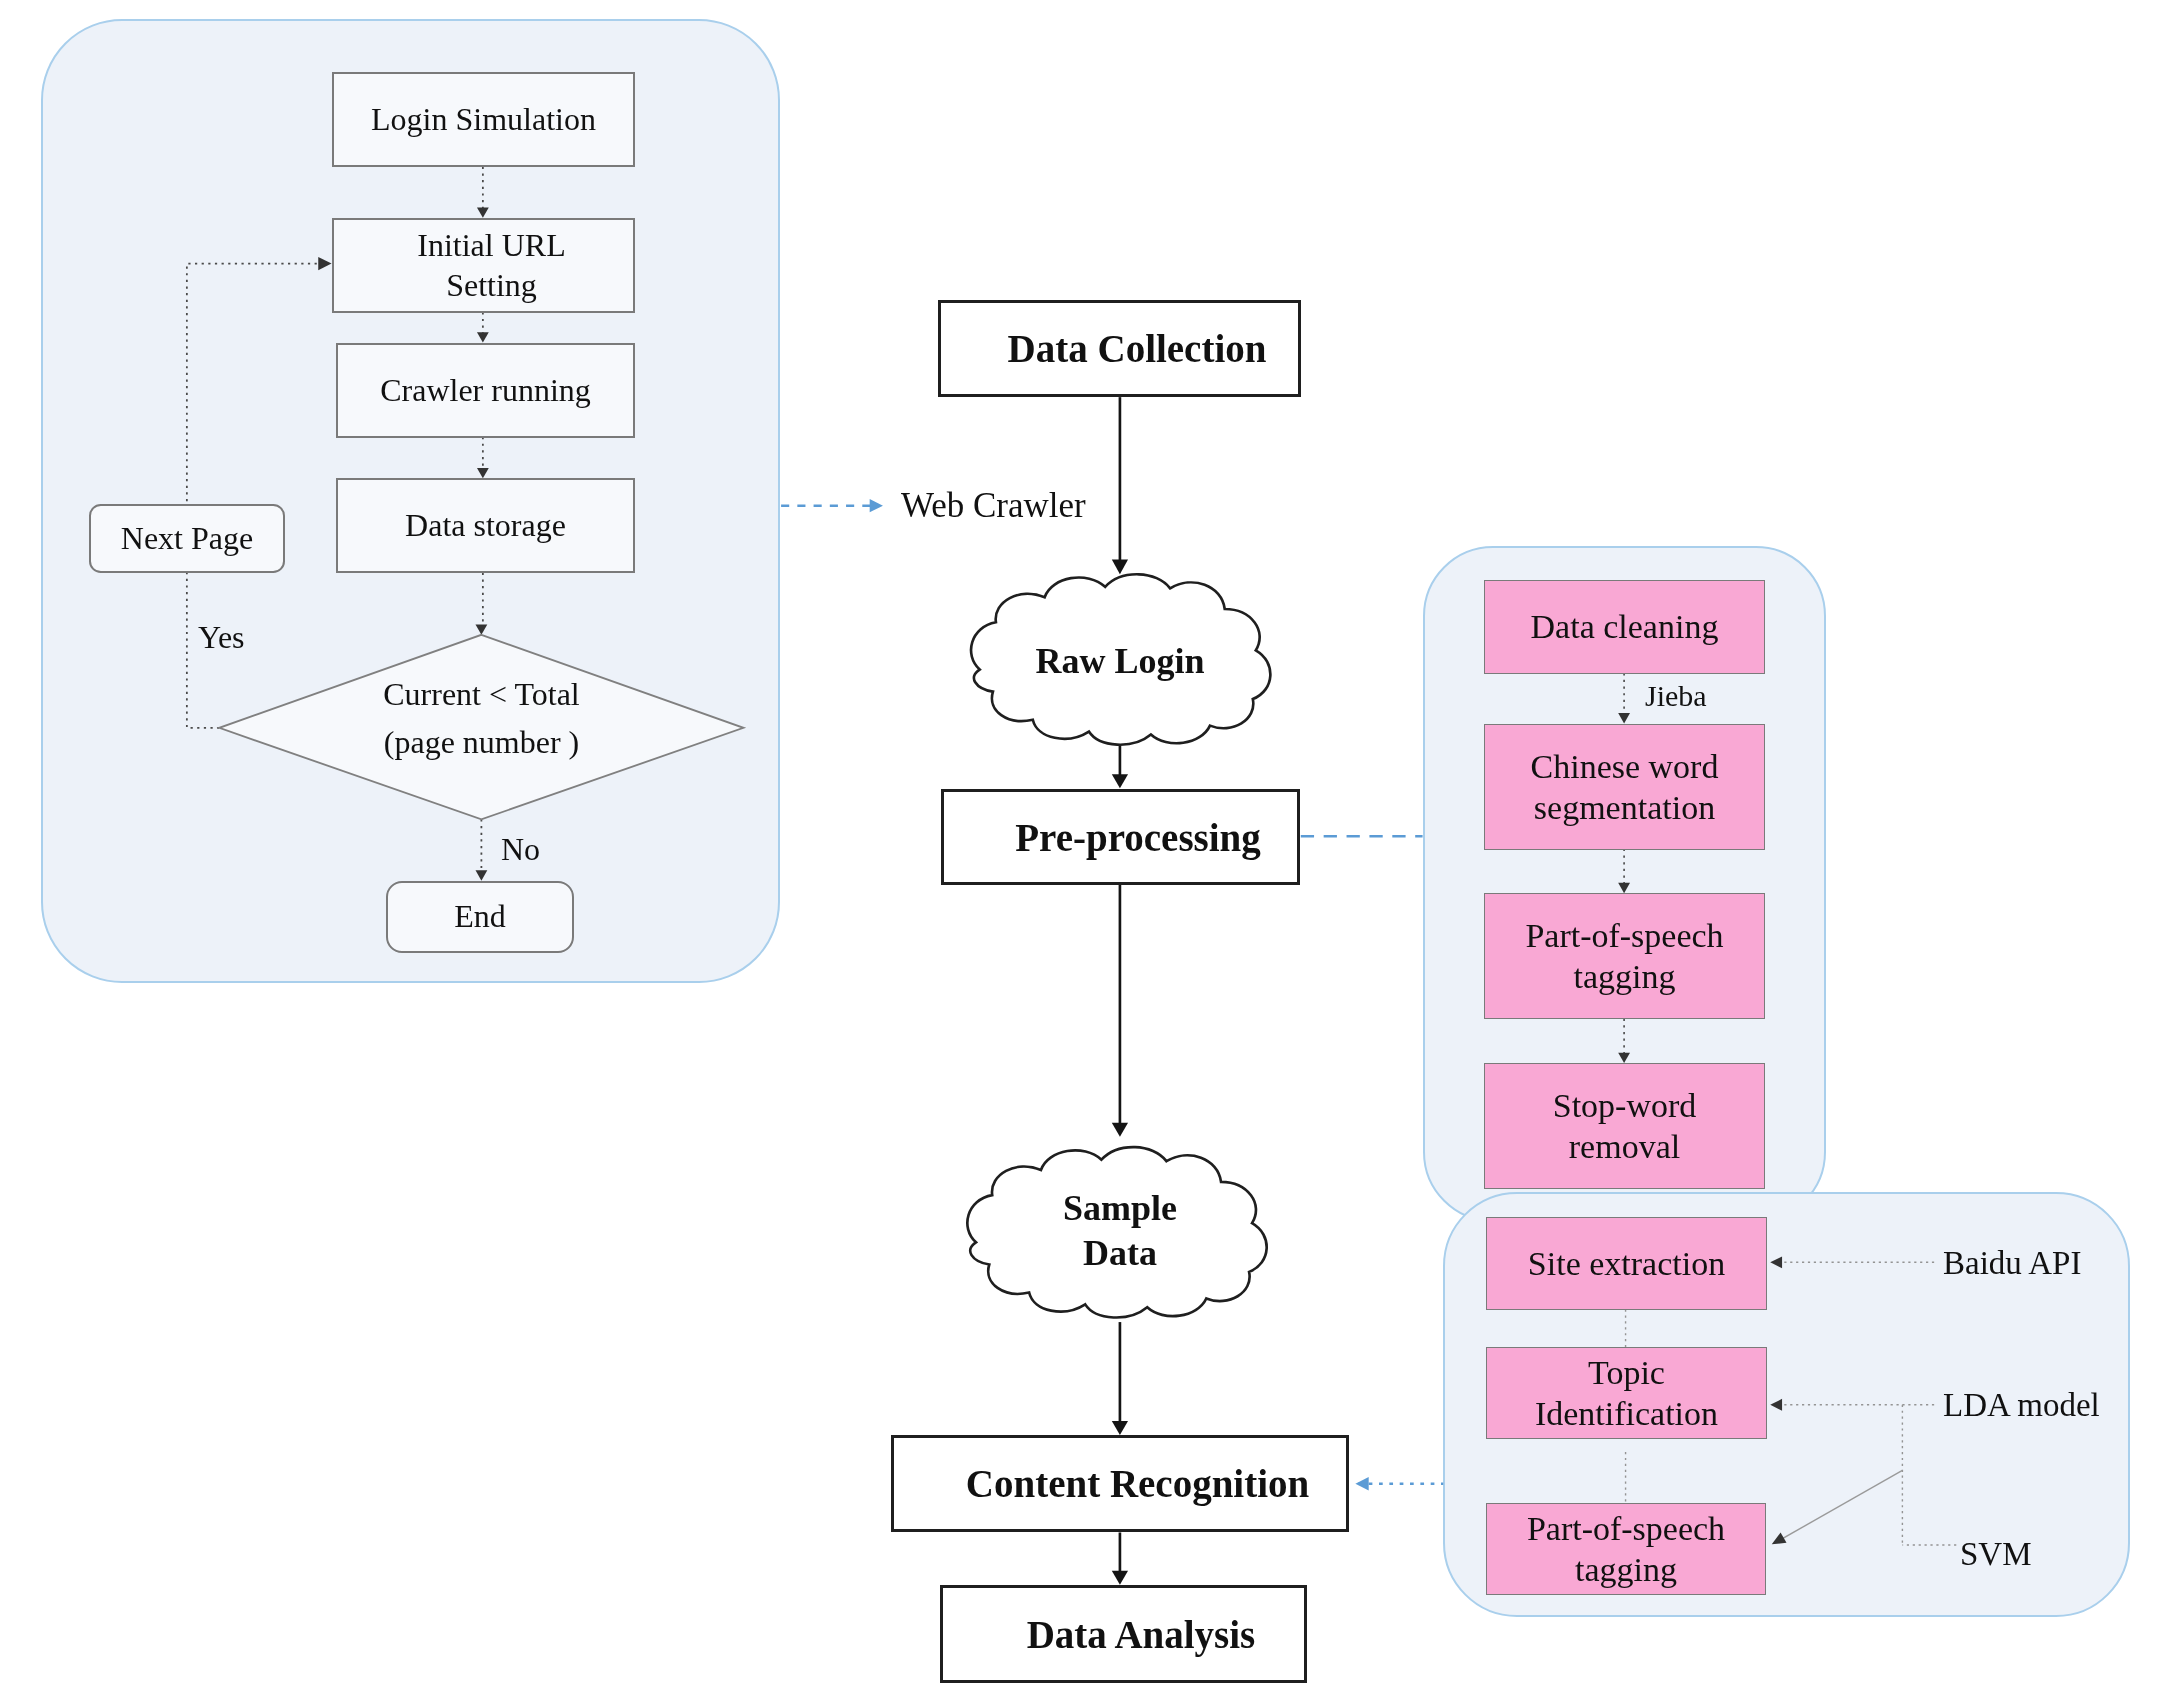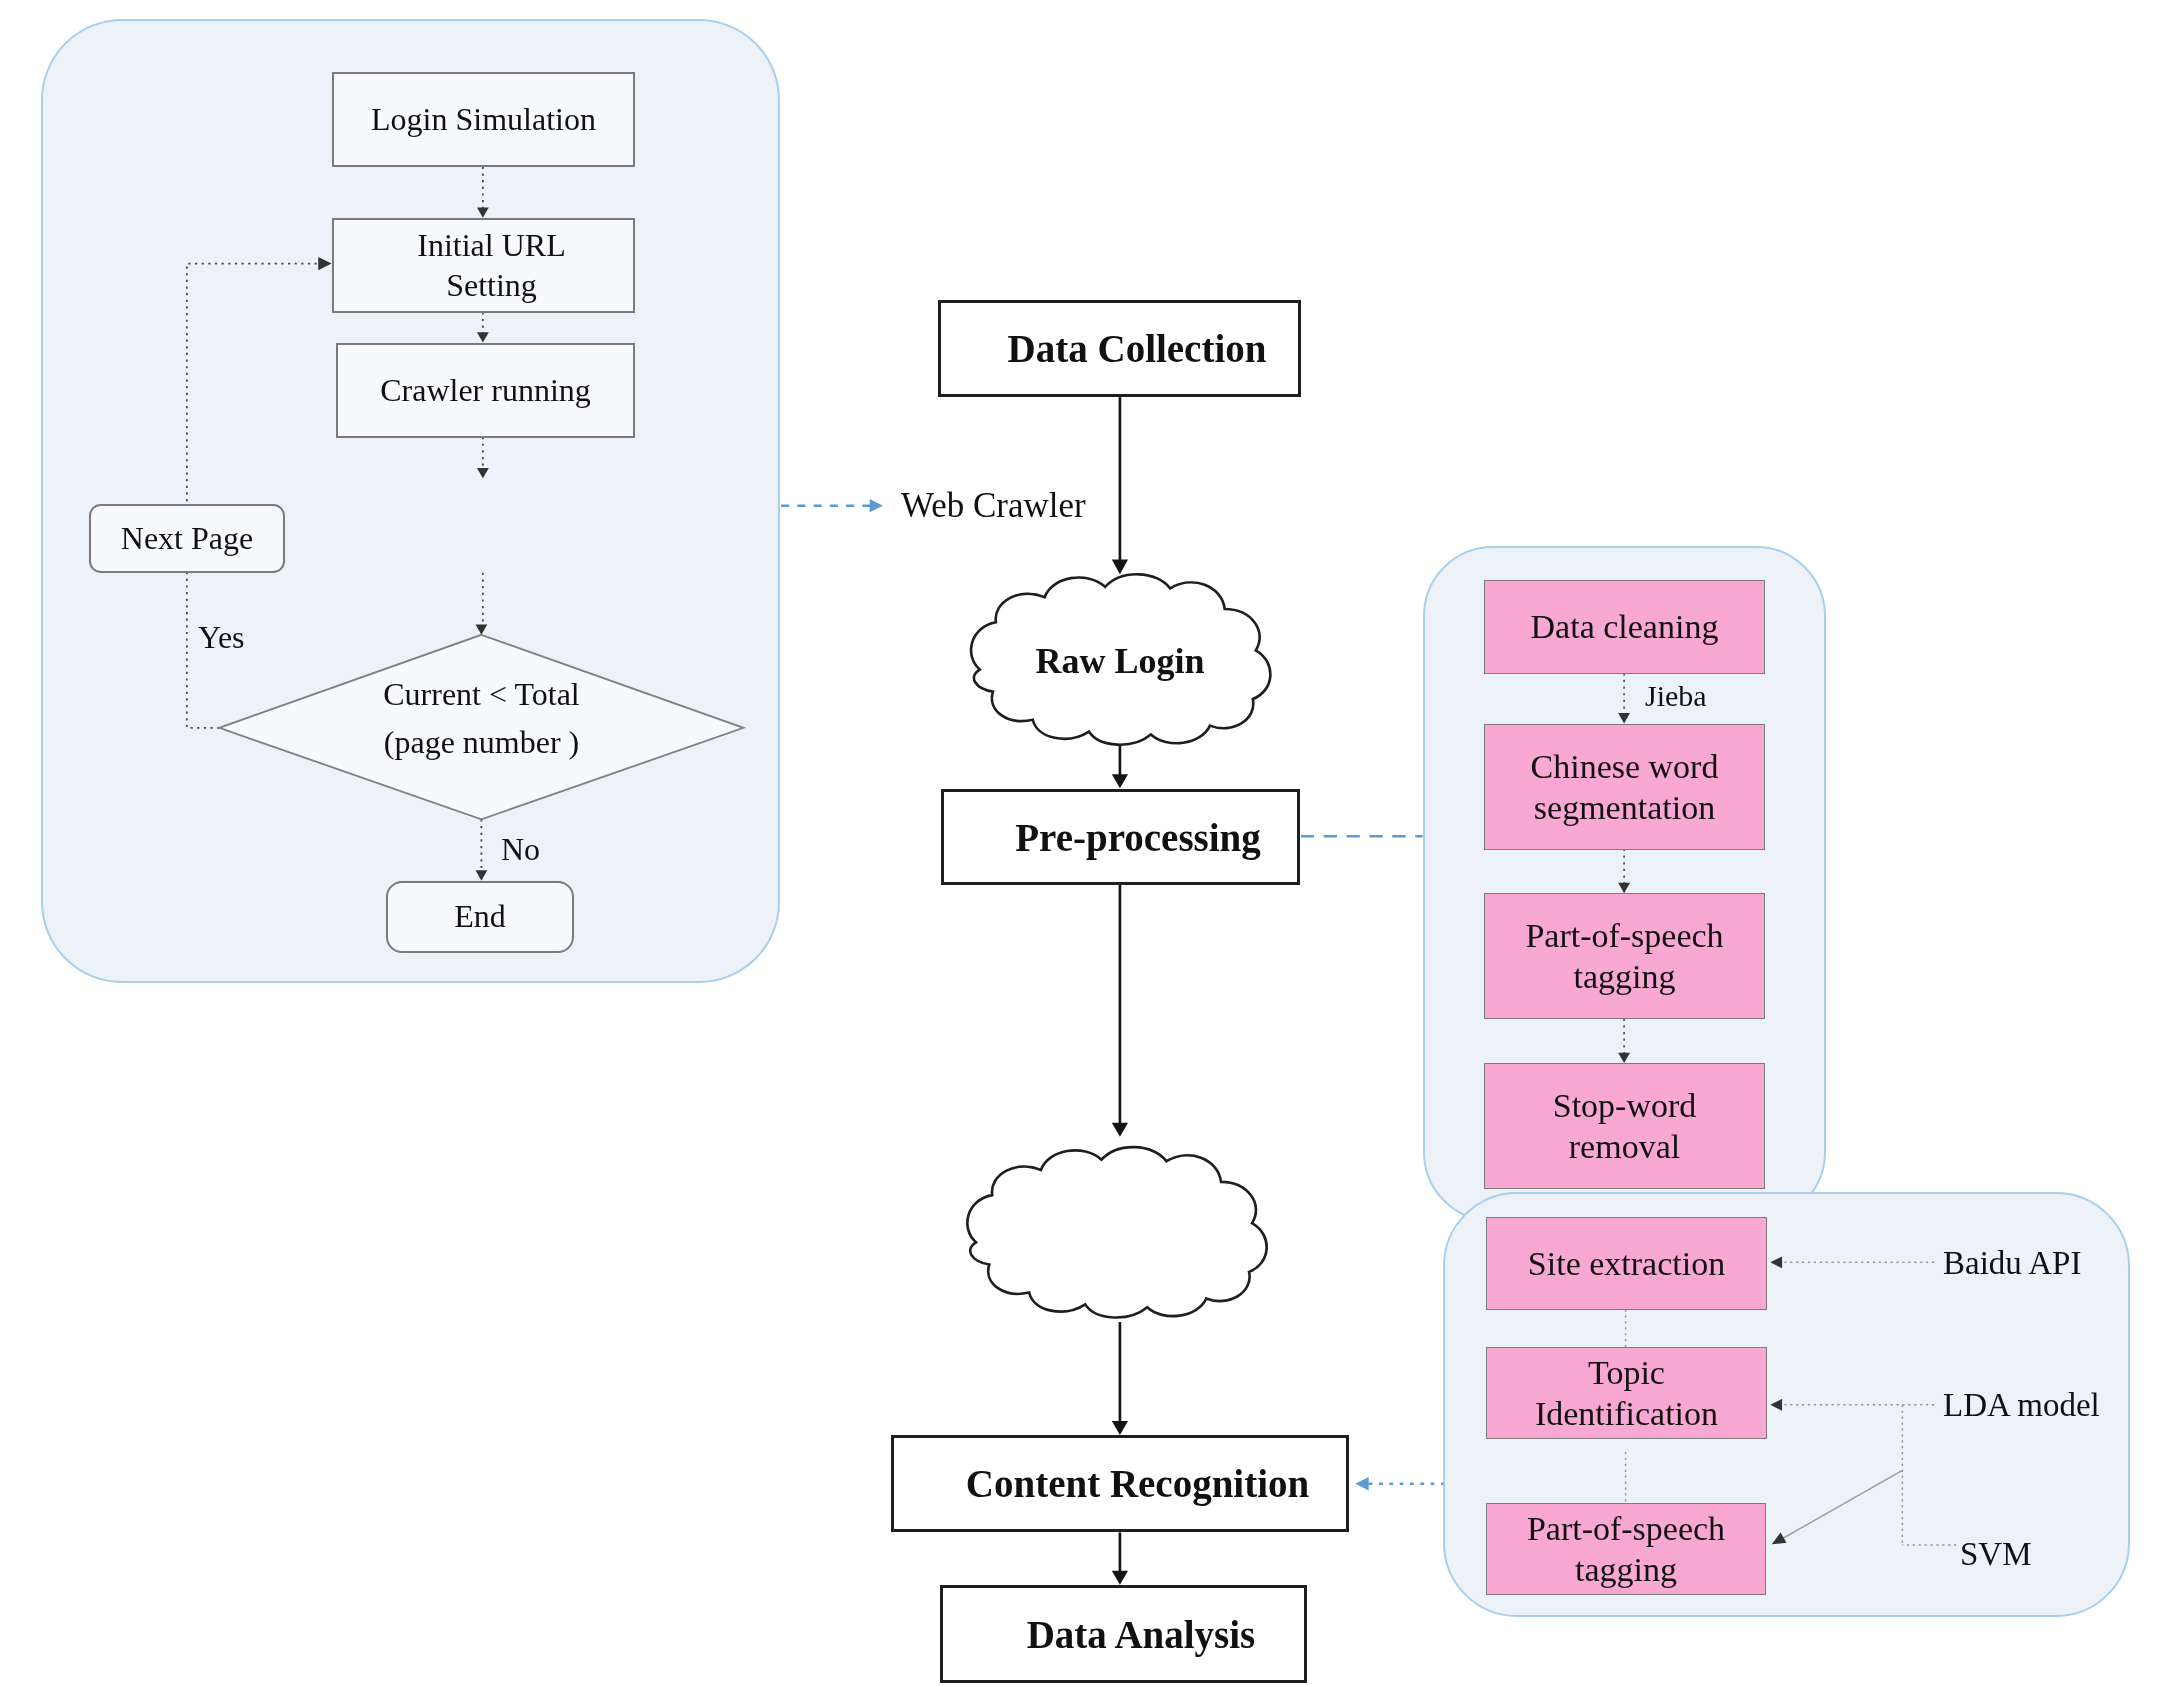--- a/index.html
+++ b/index.html
@@ -121,32 +121,35 @@
       <polygon points="2414,1702 2414,1718 2398,1710"></polygon>
       <polygon points="2414,1895 2414,1911 2398,1903"></polygon>
       <polygon points="2412,2076 2420,2090 2400,2092"></polygon>
     </g>
   </svg>
 
   <div class="node" style="left:332px;top:72px;width:303px;height:95px;">Login Simulation</div>
   <div class="node" style="left:332px;top:218px;width:303px;height:95px;padding-left:16px;">Initial URL
 Setting</div>
   <div class="node" style="left:336px;top:343px;width:299px;height:95px;">Crawler running</div>
+  <div class="node" style="left:336px;top:478px;width:299px;height:95px;">Data storage</div>
   <div class="node rounded" style="left:89px;top:504px;width:196px;height:69px;">Next Page</div>
   <div class="node rounded-lg" style="left:386px;top:881px;width:188px;height:72px;">End</div>
 
   <div class="diamond-label" style="left:297px;top:670px;width:369px;">Current &lt; Total
 (page number )</div>
   <div class="label" style="left:198px;top:619px;">Yes</div>
   <div class="label" style="left:501px;top:831px;">No</div>
 
   <div class="bnode" style="left:938px;top:300px;width:363px;height:97px;">Data Collection</div>
   <div class="label" style="left:901px;top:486px;font-size:35px;">Web Crawler</div>
   <div class="cloud-label" style="left:1009px;top:639px;width:222px;">Raw Login</div>
   <div class="bnode" style="left:941px;top:789px;width:359px;height:96px;">Pre-processing</div>
+  <div class="cloud-label" style="left:1009px;top:1186px;width:222px;">Sample
+Data</div>
   <div class="bnode" style="left:891px;top:1435px;width:458px;height:97px;">Content Recognition</div>
   <div class="bnode" style="left:940px;top:1585px;width:367px;height:98px;">Data Analysis</div>
 
   <div class="rnode" style="left:1484px;top:580px;width:281px;height:94px;">Data cleaning</div>
   <div class="label" style="left:1645px;top:679px;font-size:30px;">Jieba</div>
   <div class="rnode" style="left:1484px;top:724px;width:281px;height:126px;">Chinese word
 segmentation</div>
   <div class="rnode" style="left:1484px;top:893px;width:281px;height:126px;">Part-of-speech
 tagging</div>
   <div class="rnode" style="left:1484px;top:1063px;width:281px;height:126px;">Stop-word

